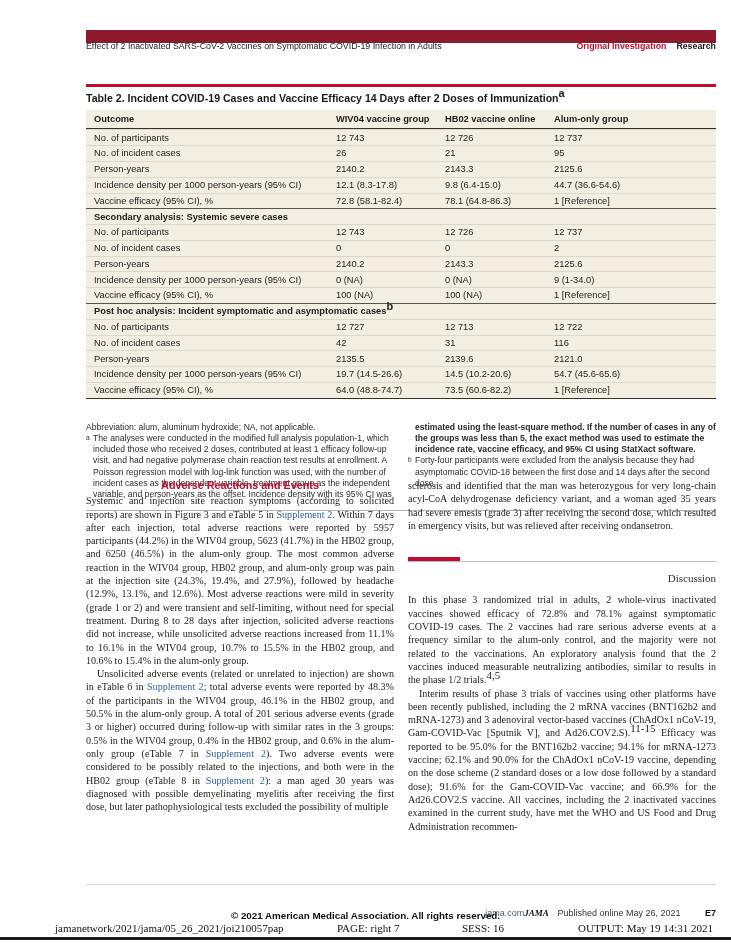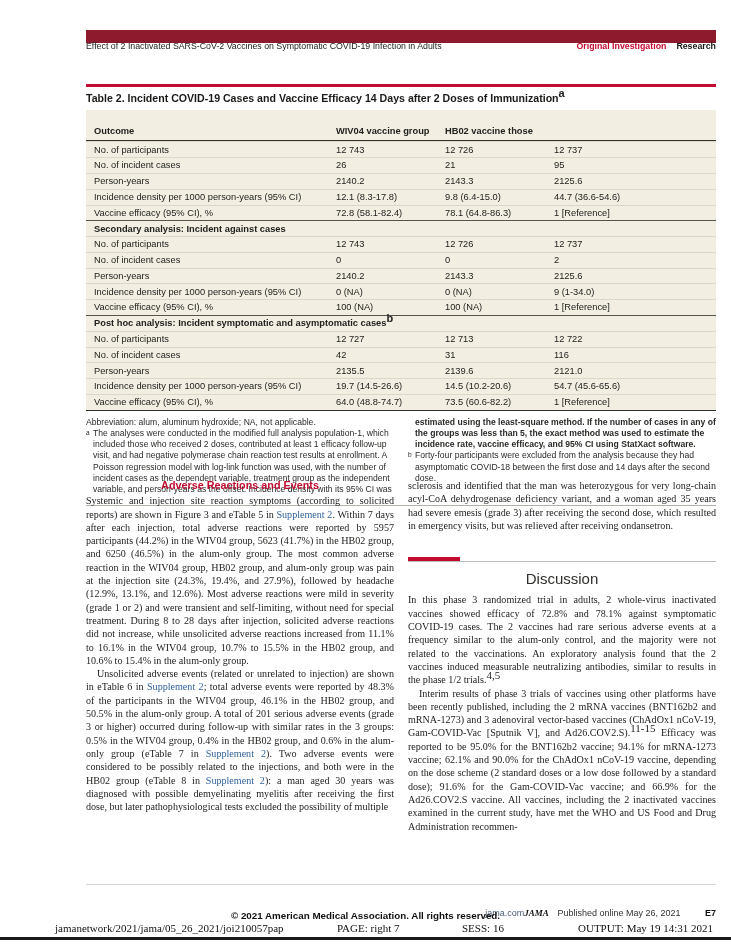--- a/index.html
+++ b/index.html
@@ -23,50 +23,50 @@
 
   
   .table-block{position:absolute;left:86px;top:84px;width:630px;}
   .table-toprule{height:3px;background:var(--accent);}
   .tbl-title{margin-top:5px;font-size:10.6px;font-weight:bold;color:#1a1a18;}
   .tbl{margin-top:6px;background:var(--table-bg);font-size:9.3px;color:#22221f;
        border-bottom:1.5px solid #33332e;}
   .trow{display:grid;grid-template-columns:242px 109px 109px 170px;}
   .cell{padding:2.2px 4px 2.2px 8px;line-height:1.12;}
   .header-row{border-bottom:1.5px solid #33332e;}
-  .header-row .cell{font-weight:bold;padding-top:16px;padding-bottom:4px;}
+  .header-row .cell{font-weight:bold;padding-top:4px;padding-bottom:4px;}
   .section-row{border-top:1.2px solid #55544d;}
   .section-row:first-of-type{border-top:none;}
   .section-label{grid-column:1 / span 4;font-weight:bold;}
   .data-row{border-top:1px solid #dcd7c6;}
   .sup{font-size:11px;vertical-align:super;line-height:0;}
   .link{color:var(--link);}
 
   
-  .fnotes{display:flex;gap:14px;margin-top:6px;font-size:8.6px;line-height:11.2px;color:#2a2a27;}
+  .fnotes{display:flex;gap:14px;margin-top:23px;font-size:8.6px;line-height:11.2px;color:#2a2a27;}
   .fnotes .col{flex:1;}
   .fnote{position:relative;}
   .fnote.marked{padding-left:7px;}
   .fnote.cont{padding-left:7px;font-weight:bold;}
   .fmark{position:absolute;left:0;top:-1px;font-size:6.5px;}
   .table-endrule{border-bottom:1px solid #b3b2aa;margin-top:10px;}
 
   
   .article{position:absolute;left:86px;top:479px;width:630px;height:402px;overflow:hidden;
            display:flex;gap:14px;}
   .artcol{flex:1;font-family:"Liberation Serif",serif;font-size:10.1px;line-height:13.3px;
           text-align:justify;color:var(--ink);}
   .subhead{font-family:"Liberation Sans",sans-serif;font-size:10.8px;font-weight:bold;
            color:var(--accent);margin-bottom:2px;text-align:center;}
   .para.indent{text-indent:11px;}
   .sec-rule{position:relative;height:5px;margin-top:25px;}
   .sec-rule .red{position:absolute;left:0;top:0;width:52px;height:5px;background:var(--accent);}
   .sec-rule .line{position:absolute;left:0;right:0;bottom:0;border-bottom:1px solid #bcbcb8;}
-  .sechead{font-family:Liberation Sans, sans-serif;font-size:15px;font-weight:normal;
-           color:#2f2f2c;margin:10px 0 8px;text-align:center;}
+  .sechead{font-family:Liberation Serif, serif;font-size:11px;font-weight:normal;
+           color:#2f2f2c;margin:10px 0 8px;text-align:right;}
 
   
   .footrule{position:absolute;left:86px;top:884px;width:630px;border-bottom:1px solid #d4d4d0;}
   .footline{position:absolute;left:86px;top:908px;width:630px;display:flex;
             justify-content:flex-end;font-size:9px;color:#333;}
   .sitelink{color:#4a5a74;}
   .jmark{font-family:"Liberation Serif",serif;font-weight:bold;font-style:italic;color:#111;}
   .pubinfo{margin-left:6px;}
   .pageno{font-weight:bold;margin-left:22px;color:#111;}
   .copyline{position:absolute;left:0;top:910px;width:731px;text-align:center;
@@ -93,21 +93,22 @@
 </div>
 
 <div class="table-block">
   <div class="table-toprule"></div>
   <div class="tbl-title"><span>Table 2. Incident COVID-19 Cases and Vaccine Efficacy 14 Days after 2 Doses of Immunization</span><span class="sup">a</span></div>
 
   <div class="tbl">
     <div class="trow header-row">
       <div class="cell">Outcome</div>
       <div class="cell">WIV04 vaccine group</div>
-      <div class="cell">HB02 vaccine those</div>
+      <div class="cell">HB02 vaccine online</div>
+      <div class="cell">Alum-only group</div>
     </div>
     <div>
         <div class="trow data-row">
           <div class="cell">No. of participants</div>
           <div class="cell">12 743</div>
           <div class="cell">12 726</div>
           <div class="cell">12 737</div>
         </div>
         <div class="trow data-row">
           <div class="cell">No. of incident cases</div>
@@ -127,21 +128,21 @@
           <div class="cell">9.8 (6.4-15.0)</div>
           <div class="cell">44.7 (36.6-54.6)</div>
         </div>
         <div class="trow data-row">
           <div class="cell">Vaccine efficacy (95% CI), %</div>
           <div class="cell">72.8 (58.1-82.4)</div>
           <div class="cell">78.1 (64.8-86.3)</div>
           <div class="cell">1 [Reference]</div>
         </div>
         <div class="trow section-row">
-          <div class="cell section-label"><span>Secondary analysis: Incident against cases</span></div>
+          <div class="cell section-label"><span>Secondary analysis: Systemic severe cases</span></div>
         </div>
         <div class="trow data-row">
           <div class="cell">No. of participants</div>
           <div class="cell">12 743</div>
           <div class="cell">12 726</div>
           <div class="cell">12 737</div>
         </div>
         <div class="trow data-row">
           <div class="cell">No. of incident cases</div>
           <div class="cell">0</div>

